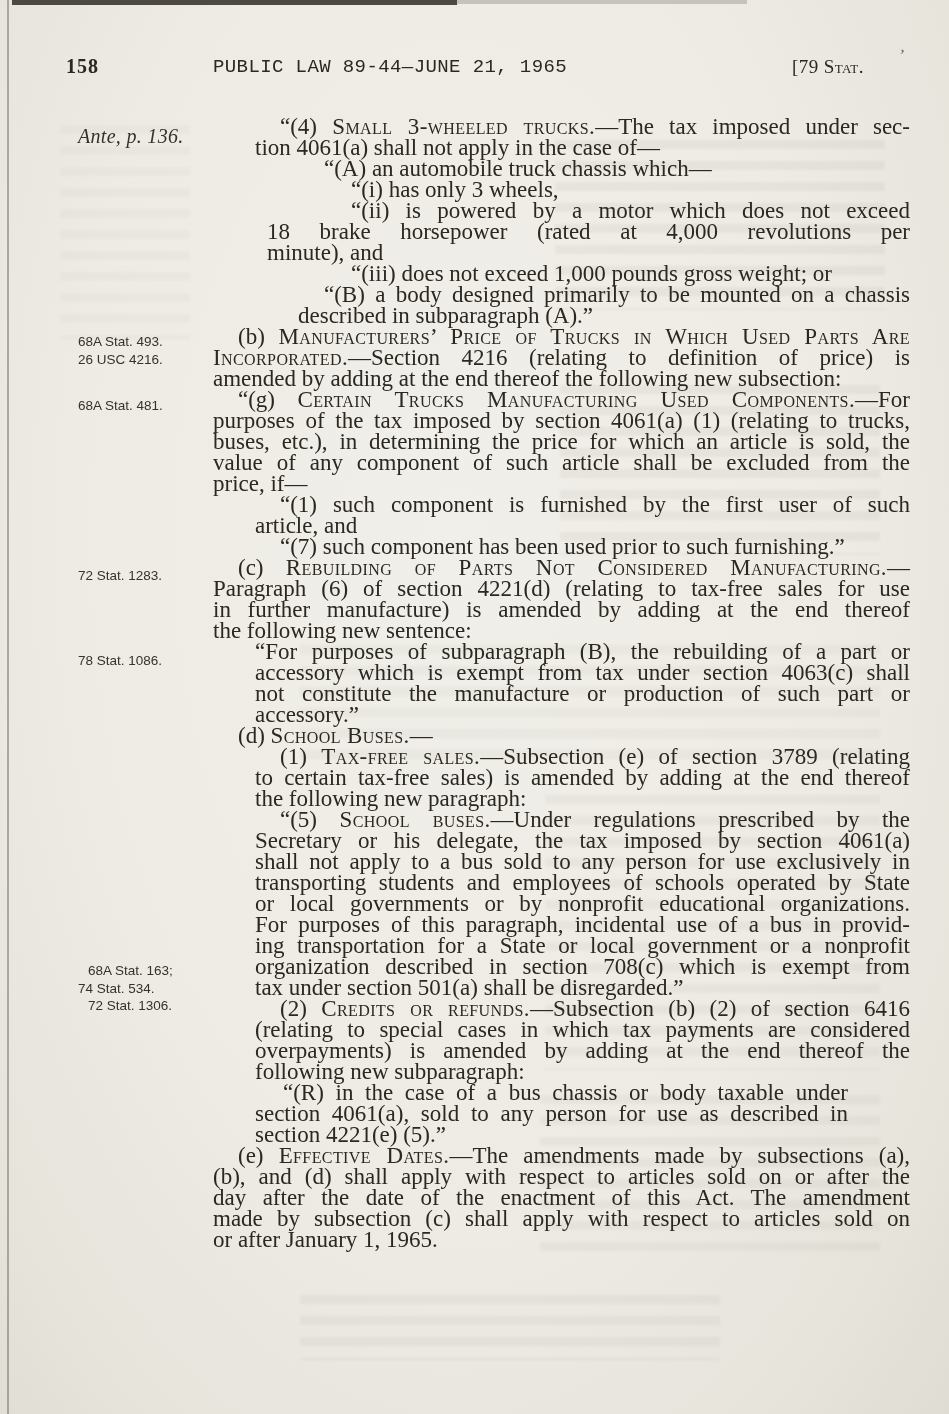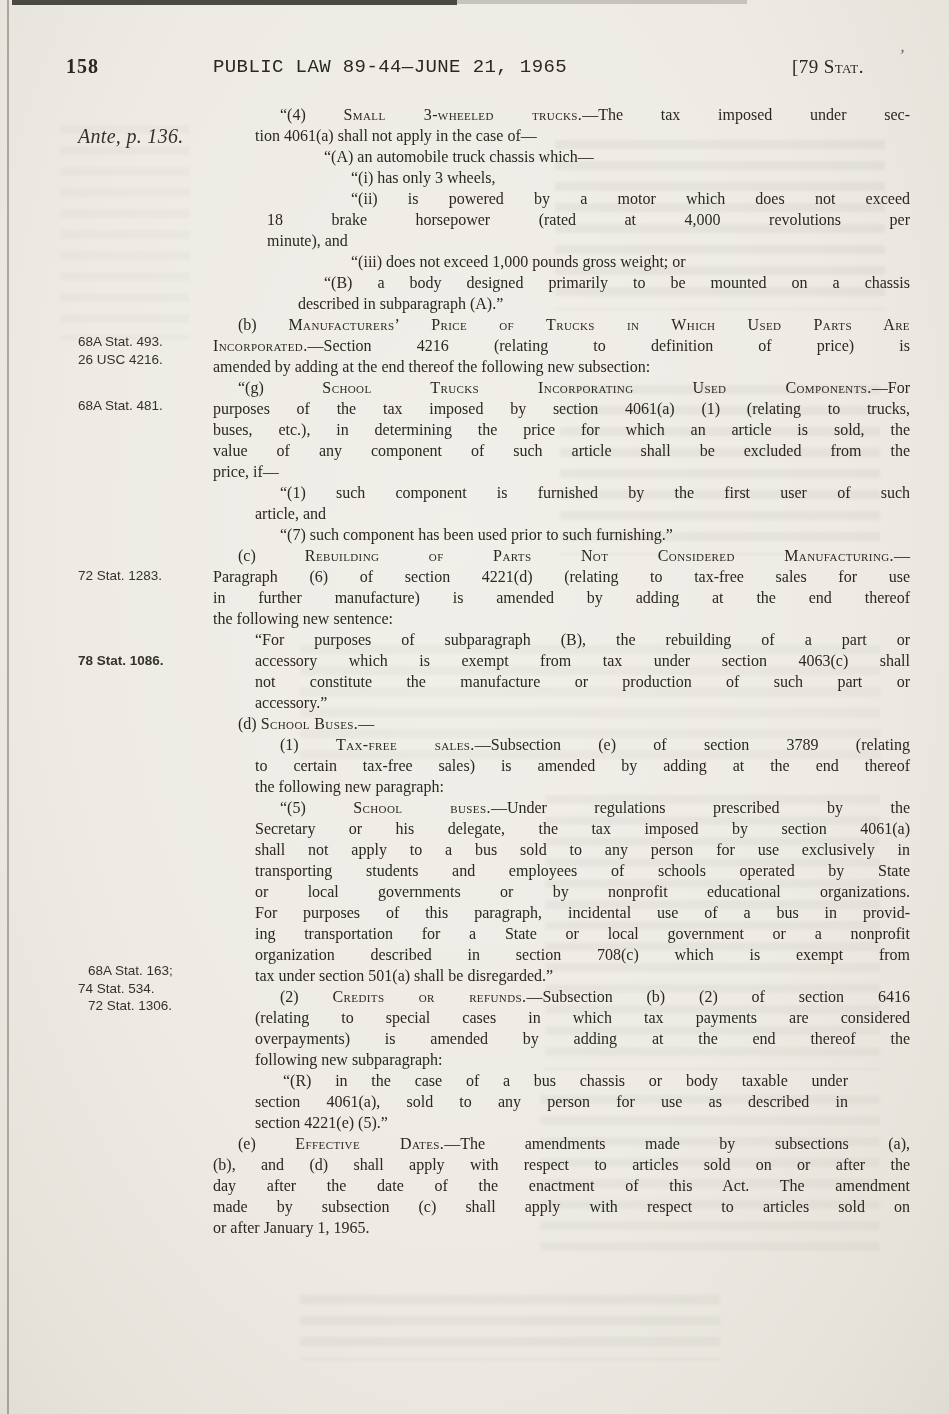--- a/index.html
+++ b/index.html
@@ -22,21 +22,21 @@
   #header-title{position:absolute;left:213px;top:56px;width:614px;text-align:left;font-size:19px;letter-spacing:.4px;white-space:nowrap;font-family:Liberation Mono, monospace;}
   #stat-ref{position:absolute;left:792px;top:56px;font-size:19px;letter-spacing:.4px;white-space:nowrap;}
   .sc{font-variant:small-caps;letter-spacing:.4px;}
   
   #margin-notes{position:absolute;left:0;top:0;width:210px;height:100%;}
   .margin-note{position:absolute;left:78px;width:132px;
     font-family:"Liberation Sans","DejaVu Sans",sans-serif;font-size:13.5px;line-height:17.5px;color:#36322b;}
   .margin-note.italic{font-family:"Liberation Serif","DejaVu Serif",serif;font-style:italic;font-size:20px;letter-spacing:.3px;}
   .margin-note .indent{padding-left:10px;}
   
-  #body-col{position:absolute;left:213px;top:104px;width:697px;font-size:16px;line-height:21px;}
+  #body-col{position:absolute;left:213px;top:116px;width:697px;font-size:23px;line-height:21px;}
   .para{margin:0;}
   .line{text-align:justify;text-align-last:justify;white-space:normal;}
   .line.last{text-align-last:left;}
   .para.l0 .line{padding-left:0;}   .para.l0 .line.first{padding-left:25px;}
   .para.l1 .line{padding-left:42px;}.para.l1 .line.first{padding-left:67px;}
   .para.l2 .line{padding-left:85px;}.para.l2 .line.first{padding-left:111px;}
   .para.l3 .line{padding-left:54px;}.para.l3 .line.first{padding-left:138px;}
   .para.q  .line{padding-left:42px;}.para.q  .line.first{padding-left:42px;}
   .para.lr .line{padding-left:42px;padding-right:62px;}.para.lr .line.first{padding-left:70px;}
 </style>
@@ -69,21 +69,21 @@
       <div class="margin-note" style="top: 333px;">
         <div>68A Stat. 493.</div>
         <div>26 USC 4216.</div>
       </div>
       <div class="margin-note" style="top: 397px;">
         <div>68A Stat. 481.</div>
       </div>
       <div class="margin-note" style="top: 567px;">
         <div>72 Stat. 1283.</div>
       </div>
-      <div class="margin-note" style="top: 652px; font-weight: bold;">
+      <div class="margin-note" style="top: 652px;">
         <div>78 Stat. 1086.</div>
       </div>
       <div class="margin-note" style="top: 962px;">
         <div class="indent">68A Stat. 163;</div>
         <div>74 Stat. 534.</div>
         <div class="indent">72 Stat. 1306.</div>
       </div>
     </div>
 
   <div id="body-col">
@@ -108,21 +108,21 @@
       <div class="para l2">
         <div class="line first"><span>“(B) a body designed primarily to be mounted on a chassis</span></div>
         <div class="line last"><span>described in subparagraph (A).”</span></div>
       </div>
       <div class="para l0">
         <div class="line first"><span>(b) </span><span class="sc">Manufacturers’ Price of Trucks in Which Used Parts Are</span></div>
         <div class="line"><span class="sc">Incorporated.</span><span>—Section 4216 (relating to definition of price) is</span></div>
         <div class="line last"><span>amended by adding at the end thereof the following new subsection:</span></div>
       </div>
       <div class="para l0">
-        <div class="line first"><span>“(g) </span><span class="sc">School Trucks Incorporating Used Components.</span><span>—For</span></div>
+        <div class="line first"><span>“(g) </span><span class="sc">Certain Trucks Manufacturing Used Components.</span><span>—For</span></div>
         <div class="line"><span>purposes of the tax imposed by section 4061(a) (1) (relating to trucks,</span></div>
         <div class="line"><span>buses, etc.), in determining the price for which an article is sold, the</span></div>
         <div class="line"><span>value of any component of such article shall be excluded from the</span></div>
         <div class="line last"><span>price, if—</span></div>
       </div>
       <div class="para l1">
         <div class="line first"><span>“(1) such component is furnished by the first user of such</span></div>
         <div class="line last"><span>article, and</span></div>
       </div>
       <div class="para l1">

